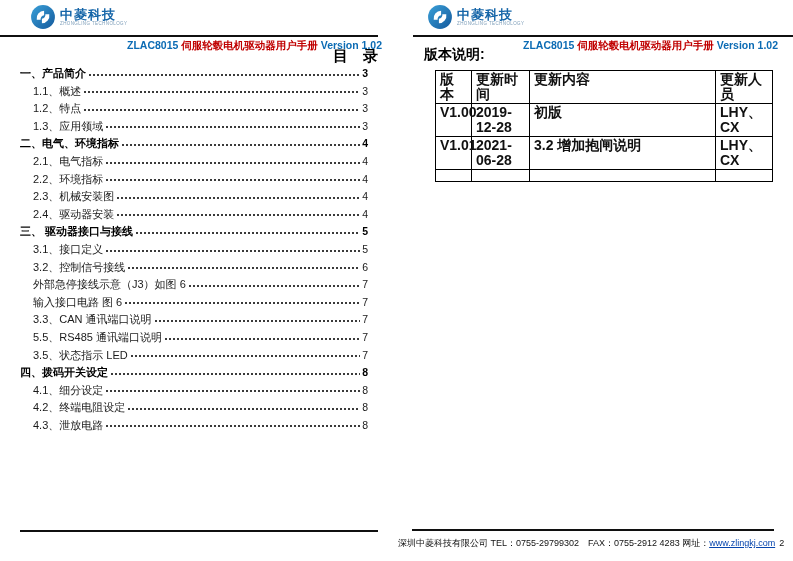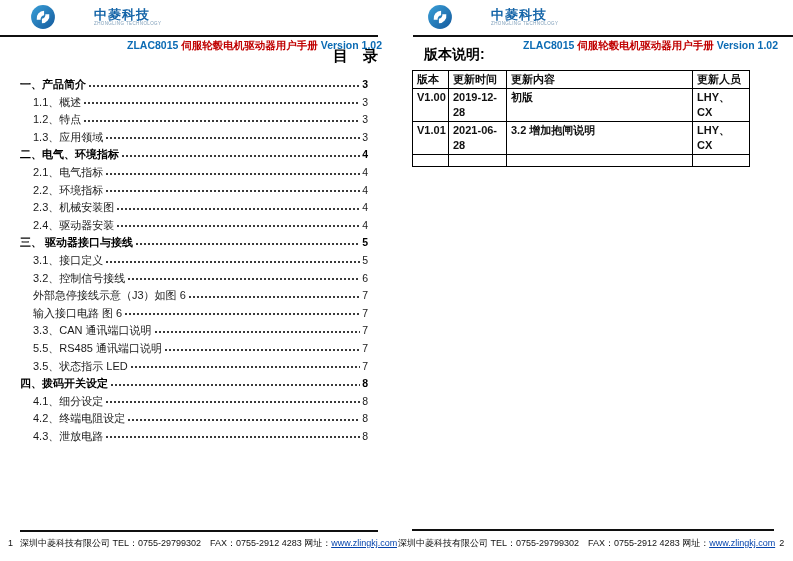--- a/index.html
+++ b/index.html
@@ -6,50 +6,50 @@
   html,body { width:793px; height:561px; background:#ffffff; overflow:hidden;
     font-family:"Liberation Sans","DejaVu Sans",sans-serif; color:#1a1a1a; }
   .stage { position:relative; width:793px; height:561px; background:#fff; }
   .page { position:absolute; top:0; height:561px; background:#fff; }
   .page-left  { left:0;   width:397px; }
   .page-right { left:397px; width:396px; }
 
   
   .logo { position:absolute; top:4px; left:30px; display:flex; align-items:center; gap:4px; }
   .logo-circle { width:26px; height:26px; }
-  .logo-textcol { display:flex; flex-direction:column; line-height:1;margin-left:34px; }
+  .logo-textcol { display:flex; flex-direction:column; line-height:1; }
   .logo-brand { font-size:13px; font-weight:bold; color:#1565a8; letter-spacing:1px; }
   .logo-sub { font-size:4.5px; color:#7d9db8; letter-spacing:.4px; margin-top:1px; }
   .doc-title { position:absolute; top:23px; font-size:10.5px; font-weight:bold; white-space:nowrap;margin-top:16px; }
   .page-left  .doc-title { left:127px; }
   .page-right .doc-title { left:126px; }
   .t-blue { color:#0b6bb4; }
   .t-red  { color:#c00000; }
   .header-rule { position:absolute; top:35px; height:2px; background:#101010; }
   .page-left  .header-rule { left:0; width:378px; }
   .page-right .header-rule { left:16px; width:380px; }
 
   
   .toc-title { position:absolute; top:47px; left:0; width:378px; text-align:right;
     font-size:15px; font-weight:bold; color:#000; }
-  .toc-list { position:absolute; top:77px; left:20px; width:348px; }
+  .toc-list { position:absolute; top:66px; left:20px; width:348px; }
   .toc-row { display:flex; align-items:baseline; height:17.6px; font-size:11px; color:#1a1a1a; }
   .toc-row.bold { font-weight:bold; color:#000; }
   .toc-row.indent { padding-left:13px; }
   .toc-label { white-space:nowrap; }
   .leader { flex:1; height:10px; margin:0 2px;
     background-image:radial-gradient(circle,#3a3a3a 35%,transparent 42%);
     background-size:4px 2.4px; background-repeat:repeat-x;
     background-position:left bottom 1px; }
   .toc-page { font-size:10.5px; }
 
   
   .section-title { position:absolute; top:46px; left:27px; font-size:14px; font-weight:bold; color:#000; }
-  .vtable { position:absolute; top:70px; left:15px; width:337px; border-collapse:collapse;
-    font-size:11px; font-weight:bold; color:#111; table-layout:fixed; }
+  .vtable { position:absolute; top:70px; left:38px; width:337px; border-collapse:collapse;
+    font-size:14px; font-weight:bold; color:#111; table-layout:fixed; }
   .vtable th, .vtable td { border:1px solid #000; padding:1px 4px; text-align:left;
     font-weight:bold; vertical-align:top; line-height:15px; }
   .vtable { border:1.5px solid #000; }
   .col-ver { width:36px; } .col-date { width:58px; } .col-content { width:186px; } .col-people { width:57px; }
   .red-line { color:#e8000d; }
   .empty-row td { height:12px; line-height:10px; }
 
   
   .footer-rule { position:absolute; height:2px; background:#101010; }
   .page-left  .footer-rule { top:530px; left:20px; width:358px; }
@@ -194,23 +194,20 @@
           <span class="toc-page">8</span>
         </div>
         <div class="toc-row indent">
           <span class="toc-label">4.3、泄放电路</span>
           <span class="leader"></span>
           <span class="toc-page">8</span>
         </div>
       </div>
 
     <div class="footer-rule"></div>
-    <div class="footer-text">
-      <span class="pgnum">1</span><span>深圳中菱科技有限公司  TEL：0755-29799302　FAX：0755-2912 4283  网址：</span><span class="url-link">www.zlingkj.com</span>
-    </div>
   </div>
 
   <div class="page page-right">
     <div class="logo">
       <svg class="logo-circle" viewBox="0 0 24 24">
         <circle cx="12" cy="12" r="11" fill="url(#g1)"></circle>
         <path d="M6.2 14.5 A7 7 0 0 1 13 6.2 L13 10.4 A3.6 3.6 0 0 0 9.8 14.5 Z" fill="#fff"></path>
         <path d="M17.8 9.5 A7 7 0 0 1 11 17.8 L11 13.6 A3.6 3.6 0 0 0 14.2 9.5 Z" fill="#fff"></path>
       </svg>
       <div class="logo-textcol">

